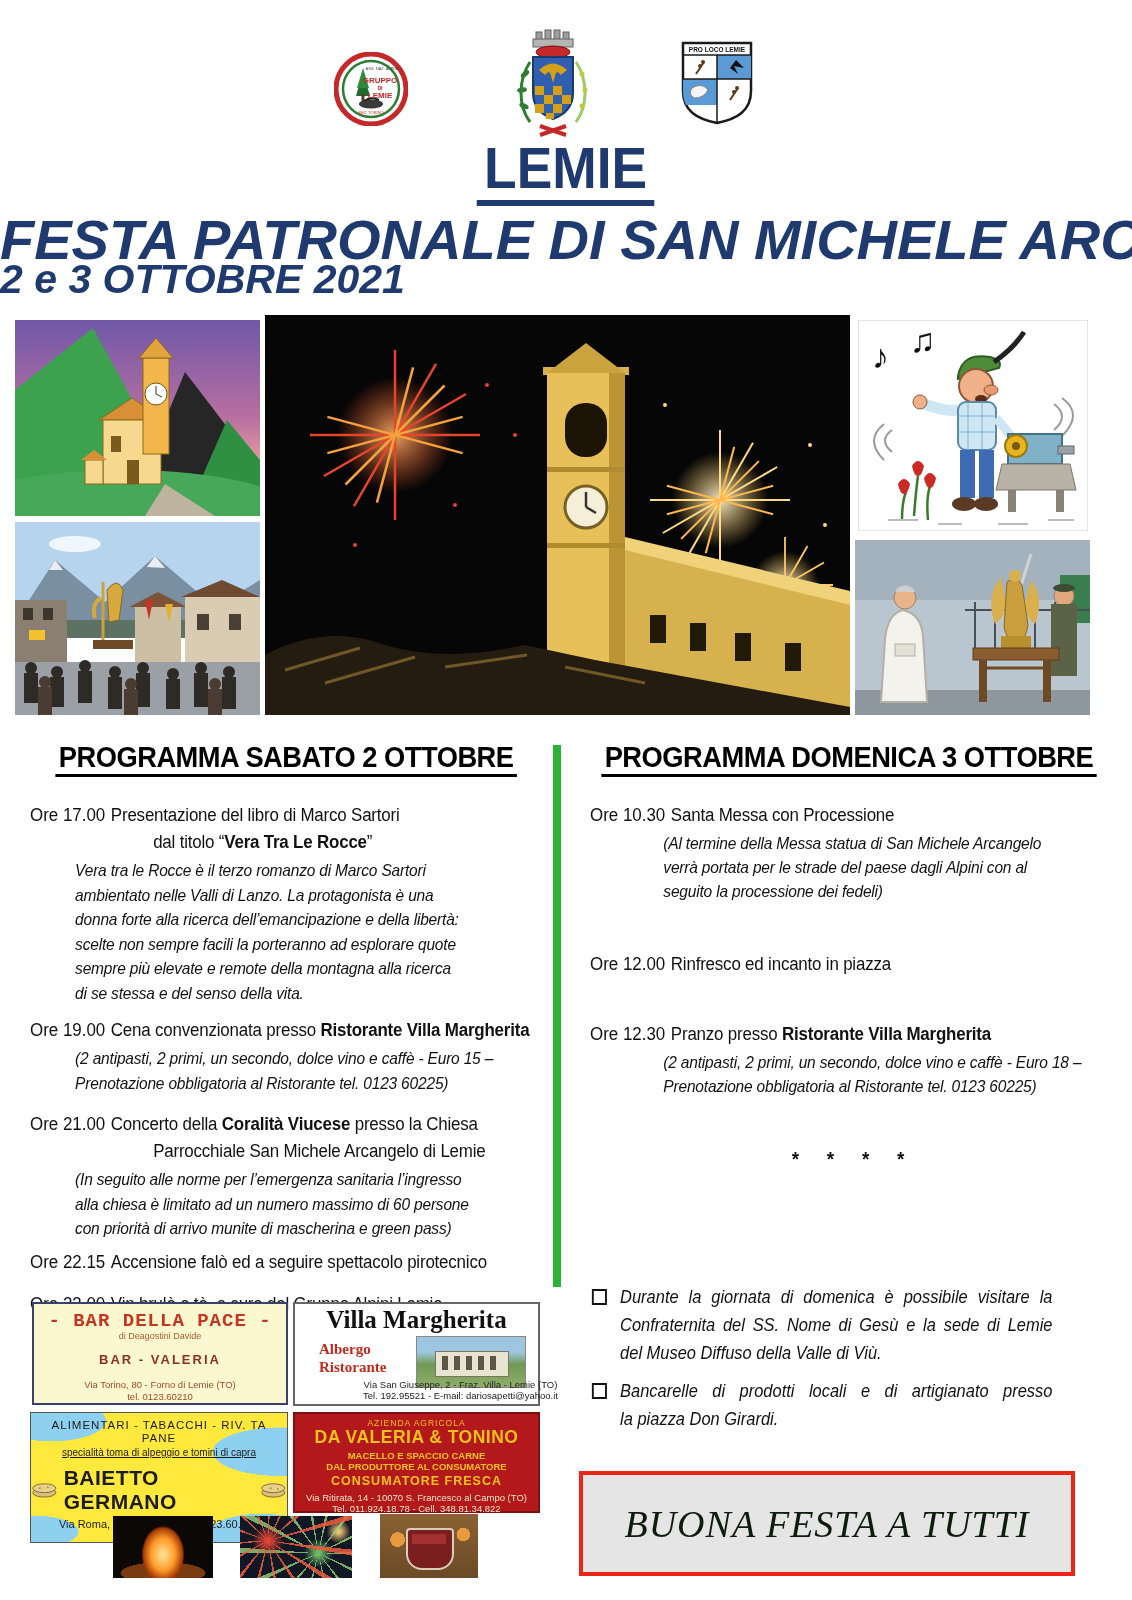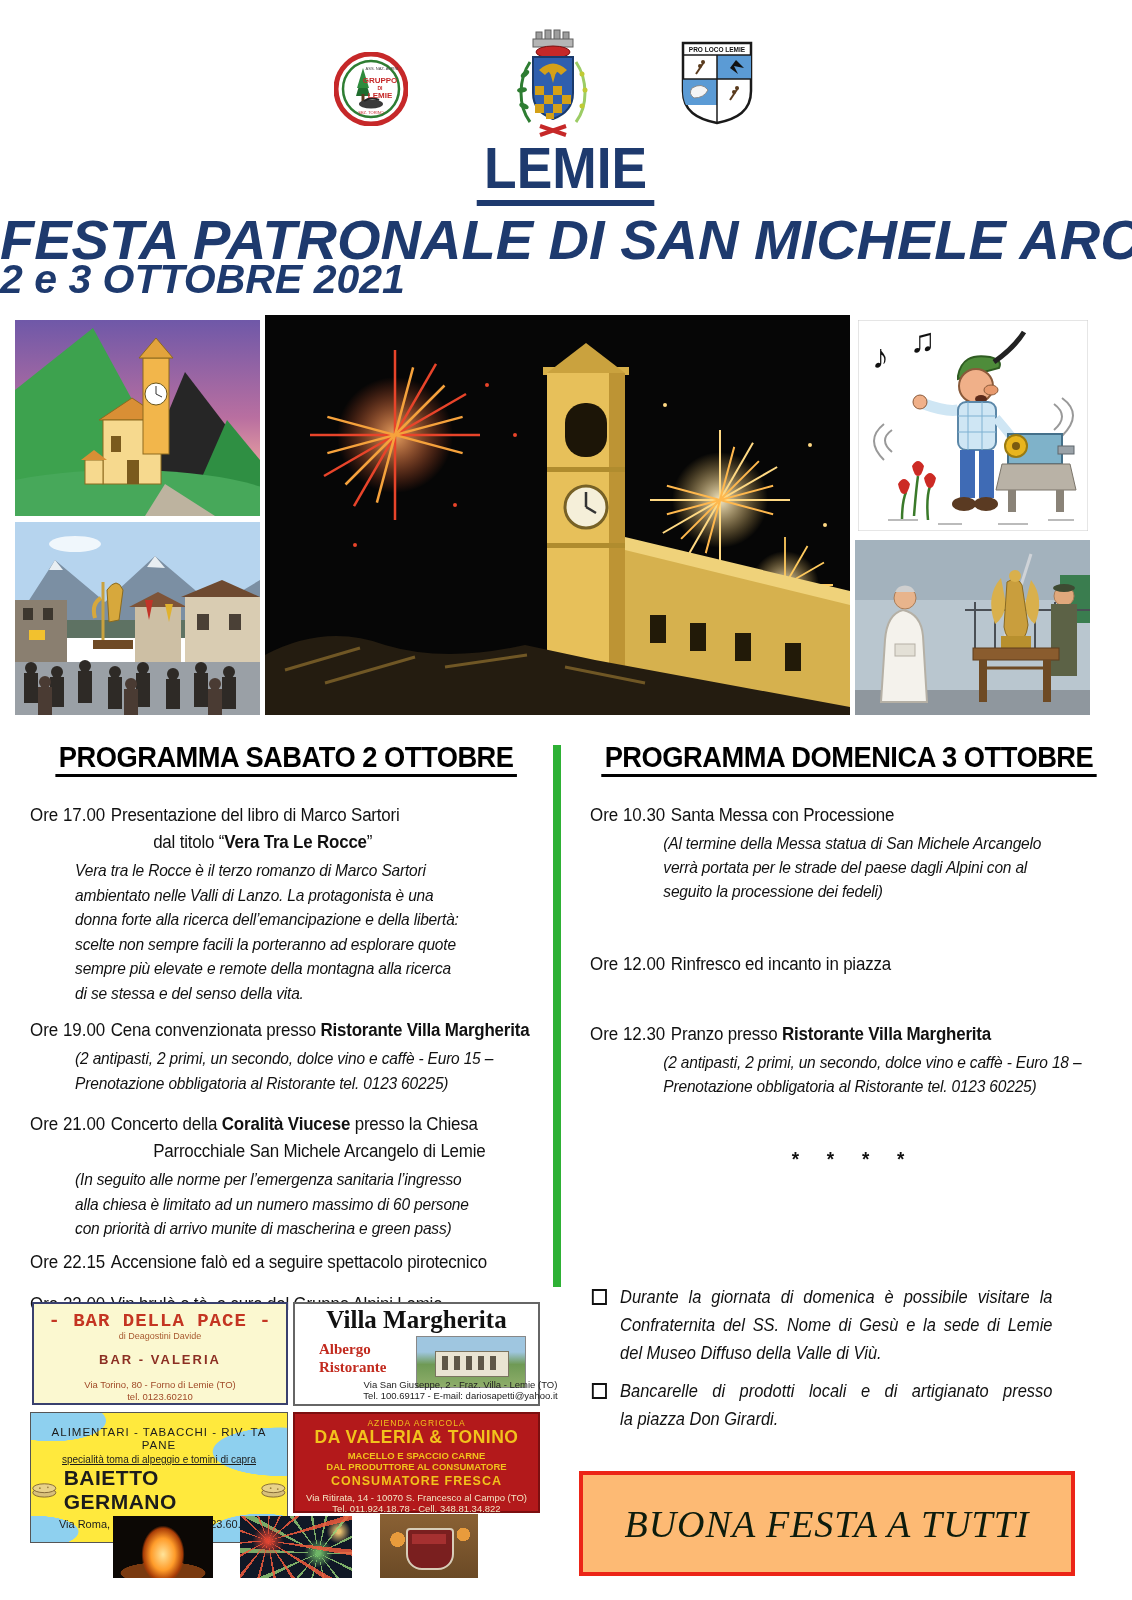--- a/index.html
+++ b/index.html
@@ -73,25 +73,25 @@
   .vm-photo .bld{position:absolute;left:18px;top:14px;width:72px;height:24px;background:#e9e4d2;
                  border:1px solid #7a745f;}
   .vm-photo .bld i{position:absolute;top:4px;width:6px;height:14px;background:#5e5748;display:block;}
   .vm-addr{position:absolute;bottom:3px;left:0;width:100%;text-align:center;font-size:9.5px;line-height:11px;color:#222;padding-left:44px;}
   .ad-baietto{left:30px;top:1412px;width:258px;height:131px;border:1px solid #555;
       background:
         radial-gradient(ellipse 90px 34px at 8% 6%, #8ed0ef 0 60%, transparent 61%),
         radial-gradient(ellipse 110px 40px at 97% 30%, #8ed0ef 0 60%, transparent 61%),
         radial-gradient(ellipse 90px 36px at 90% 95%, #8ed0ef 0 60%, transparent 61%),
         radial-gradient(ellipse 70px 26px at 2% 92%, #8ed0ef 0 60%, transparent 61%),#ffe93d;
-      display:flex;flex-direction:column;align-items:center;padding-top:13px;color:#1c1c1c;}
+      display:flex;flex-direction:column;align-items:center;padding-top:6px;color:#1c1c1c;}
   .ad-baietto .l1{font-size:11.5px;line-height:13px;letter-spacing:1px;}
   .ad-baietto .l2{font-size:11.5px;line-height:13px;letter-spacing:1px;}
   .ad-baietto .sp{margin-top:2px;font-size:10px;line-height:12px;text-decoration:underline;}
-  .ad-baietto .trow{margin-top:0;display:flex;align-items:center;gap:6px;}
+  .ad-baietto .trow{margin-top:7px;display:flex;align-items:center;gap:6px;}
   .ad-baietto .t{font-size:21px;line-height:24px;font-weight:bold;letter-spacing:0.5px;}
   .ad-baietto .a{margin-top:4px;font-size:11px;line-height:13px;}
   .ad-valeria{left:293px;top:1412px;width:247px;height:101px;background:#b3191b;border:2px solid #7c0f10;
       display:flex;flex-direction:column;align-items:center;padding-top:4px;text-align:center;}
   .ad-valeria .pre{font-size:8.5px;line-height:10px;font-weight:normal;color:#f2c21c;letter-spacing:1px;}
   .ad-valeria .t{font-size:17.5px;line-height:19px;font-weight:bold;color:#f2c21c;letter-spacing:0.5px;}
   .ad-valeria .l1{margin-top:3px;font-size:9.5px;line-height:11px;font-weight:bold;color:#f2c21c;}
   .ad-valeria .l2{font-size:9.5px;line-height:11px;font-weight:bold;color:#f2c21c;}
   .ad-valeria .l3{margin-top:2px;font-size:12.5px;line-height:14px;font-weight:bold;color:#f2c21c;letter-spacing:1px;}
   .ad-valeria .a{margin-top:4px;font-size:9.5px;line-height:11px;color:#f3e6c4;}
@@ -107,21 +107,21 @@
                  repeating-conic-gradient(from 10deg at 70% 60%, rgba(150,210,120,.8) 0 4deg, transparent 4deg 26deg),
                  radial-gradient(circle 20px at 88% 25%, rgba(255,210,120,.9) 0 10%, transparent 60%),
                  #101826;}
   .sm-vin{left:380px;top:1514px;width:98px;height:64px;background:
       radial-gradient(circle 12px at 18% 40%, #e89b3c 0 60%, transparent 62%),
       radial-gradient(circle 11px at 85% 32%, #e89b3c 0 60%, transparent 62%),
       linear-gradient(180deg,#8a6134 0%,#6b4a26 100%);}
   .sm-vin .glass{position:absolute;left:26px;top:14px;width:44px;height:38px;background:#7a1f1f;
       border:2px solid #d8cdb8;border-radius:4px 4px 16px 16px;}
   .sm-vin .glass i{position:absolute;left:4px;top:4px;width:34px;height:10px;background:#a53030;display:block;}
-  .banner{position:absolute;left:579px;top:1471px;width:496px;height:105px;background:#fdba74;
+  .banner{position:absolute;left:579px;top:1471px;width:496px;height:105px;background:#e5e5e5;
           border:4px solid #ec2517;display:flex;align-items:center;justify-content:center;box-sizing:border-box;}
   .banner-text{font-family:"Liberation Serif",serif;font-style:italic;font-size:38px;color:#0d1c0d;letter-spacing:1px;}
 </style>
 </head>
 <body>
 
 <div class="page">
 
   <svg class="logo logo-alpini" viewBox="0 0 74 74">
     <circle cx="37" cy="37" r="35" fill="#fff" stroke="#c62829" stroke-width="5"></circle>
@@ -580,21 +580,21 @@
       <span class="bld">
           <i style="left:6px"></i>
           <i style="left:18px"></i>
           <i style="left:30px"></i>
           <i style="left:42px"></i>
           <i style="left:54px"></i>
         </span>
     </div>
     <div class="vm-addr">
       <div>Via San Giuseppe, 2 - Fraz. Villa - Lemie (TO)</div>
-      <div>Tel. 100.69117 - E-mail: dariosapetti@yahoo.it</div>
+      <div>Tel. 192.95521 - E-mail: dariosapetti@yahoo.it</div>
     </div>
   </div>
 
   <div class="ad ad-baietto">
     <div class="l1">ALIMENTARI - TABACCHI - RIV. TA</div>
     <div class="l2">PANE</div>
     <div class="sp">specialità toma di alpeggio e tomini di capra</div>
     <div class="trow">
       <svg width="30" height="18" viewBox="0 0 30 18">
         <ellipse cx="15" cy="12" rx="13" ry="5" fill="#d8c07a" stroke="#7a6030"></ellipse>

